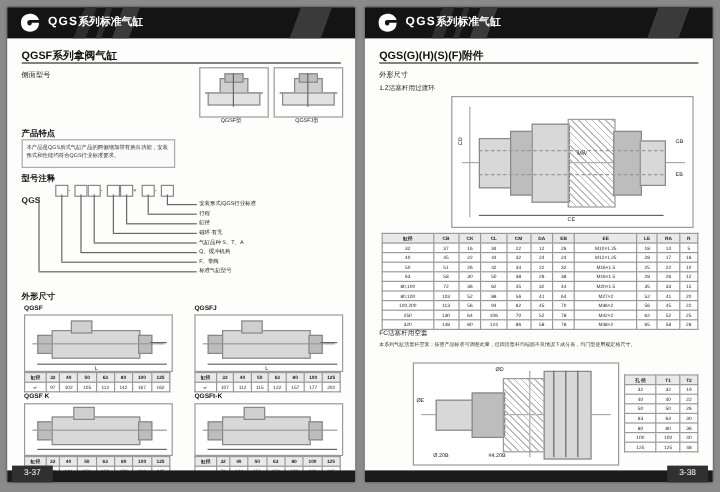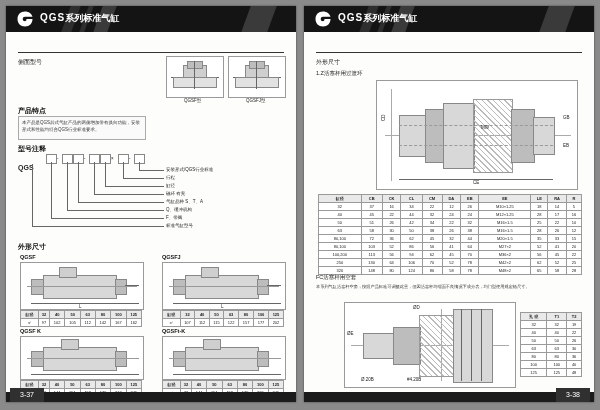--- a/index.html
+++ b/index.html
@@ -47,20 +47,21 @@
       <div class="stripe" style="left:60px;"></div>
       <div class="stripe" style="left:78px;width:5px;"></div>
       <div class="stripe" style="left:92px;width:14px;background:#3a3a3a;"></div>
       <div class="stripe" style="left:240px;width:26px;background:#3a3a3a;"></div>
       <svg class="logo" viewBox="0 0 24 24">
         <path d="M12 2 C6 2 2 6 2 12 C2 18 6 22 12 22 C18 22 22 18 22 12 L14 12 C14 14 13 15 12 15 C10 15 9 14 9 12 C9 10 10 9 12 9 L22 9 C21 5 17 2 12 2 Z" fill="#ffffff"></path>
       </svg>
       <div class="brand"><span>QGS</span><span class="cn">系列标准气缸</span></div>
     </div>
 
+    <div class="secttl" style="left:12px;top:34px;">QGSF系列拿阀气缸</div>
     <div class="ln hline" style="left:12px;top:46px;width:266px;background:#333;"></div>
 
     <div class="sub" style="left:12px;top:52px;">侧面型号</div>
 
     <div class="cad" style="left:160px;top:50px;width:56px;height:40px;">
       <div class="ln hline" style="left:4px;top:20px;width:48px;"></div>
       <div class="box" style="left:16px;top:8px;width:22px;height:12px;background:#cfcfcf;"></div>
       <div class="box" style="left:20px;top:4px;width:14px;height:6px;background:#bdbdbd;"></div>
       <div class="box" style="left:6px;top:20px;width:42px;height:9px;background:#e2e2e2;"></div>
       <div class="ln vline" style="left:27px;top:4px;height:28px;"></div>
@@ -282,20 +283,21 @@
       <div class="stripe" style="left:60px;"></div>
       <div class="stripe" style="left:78px;width:5px;"></div>
       <div class="stripe" style="left:92px;width:14px;background:#3a3a3a;"></div>
       <div class="stripe" style="left:240px;width:26px;background:#3a3a3a;"></div>
       <svg class="logo" viewBox="0 0 24 24">
         <path d="M12 2 C6 2 2 6 2 12 C2 18 6 22 12 22 C18 22 22 18 22 12 L14 12 C14 14 13 15 12 15 C10 15 9 14 9 12 C9 10 10 9 12 9 L22 9 C21 5 17 2 12 2 Z" fill="#ffffff"></path>
       </svg>
       <div class="brand"><span>QGS</span><span class="cn">系列标准气缸</span></div>
     </div>
 
+    <div class="secttl" style="left:12px;top:34px;">QGS(G)(H)(S)(F)附件</div>
     <div class="ln hline" style="left:12px;top:46px;width:266px;background:#333;"></div>
 
     <div class="sub" style="left:12px;top:52px;">外形尺寸</div>
     <div class="sub" style="left:12px;top:64px;font-size:5.5px;">1.Z活塞杆用过渡环</div>
 
     <div class="cad" style="left:72px;top:74px;width:200px;height:108px;">
       <div class="ln vline" style="left:14px;top:8px;height:92px;background:#aaa;"></div>
       <div class="ln hline" style="left:8px;top:54px;width:186px;background:#aaa;"></div>
       <div class="box gray" style="left:22px;top:34px;width:26px;height:40px;"></div>
       <div class="box dgray" style="left:48px;top:28px;width:18px;height:52px;"></div>

